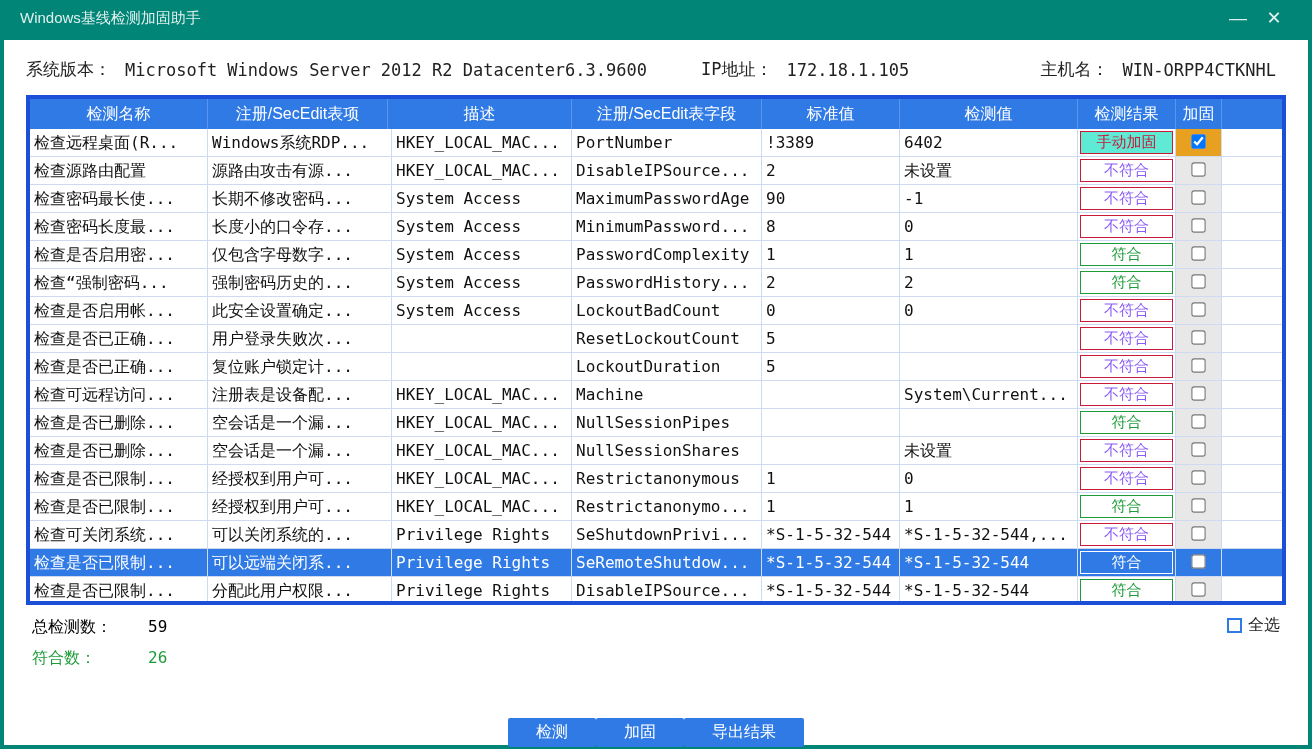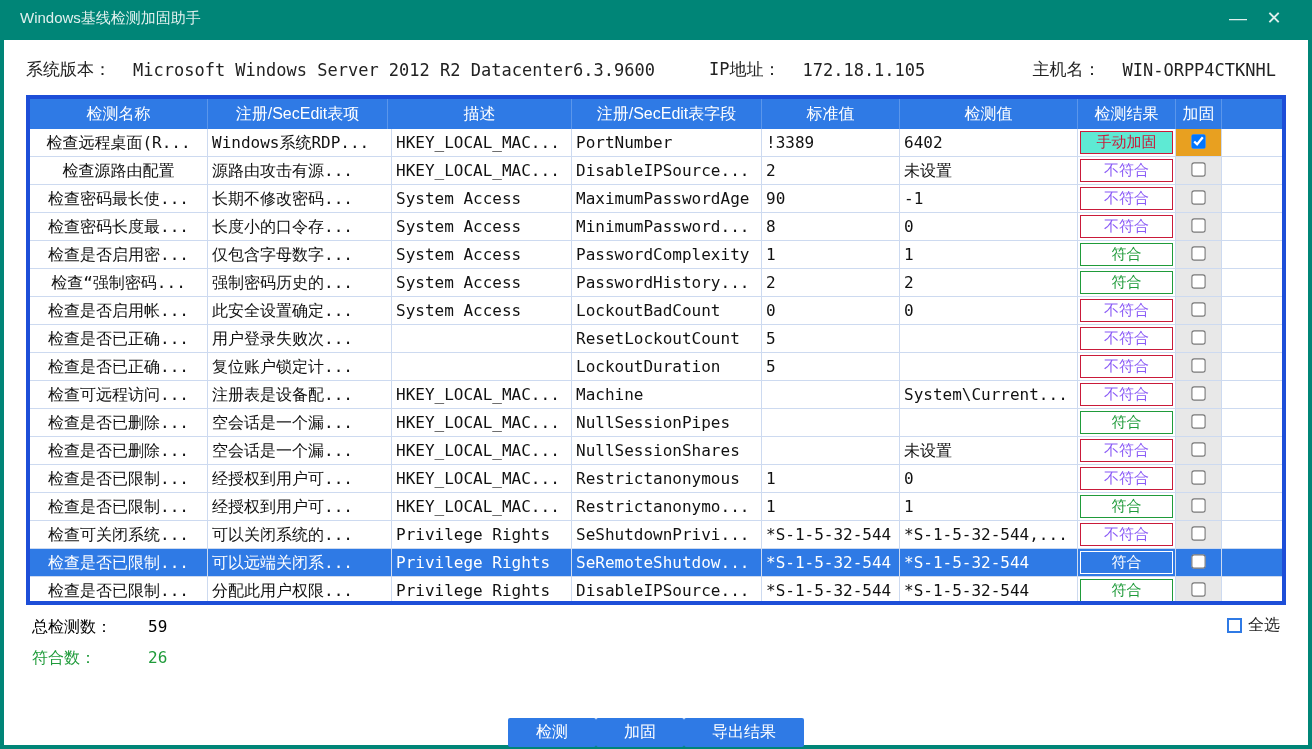--- a/index.html
+++ b/index.html
@@ -39,21 +39,21 @@
 .info-row {
   display: flex;
   align-items: center;
   padding: 18px 22px 14px 22px;
   font-family: "NSimSun", "SimSun", monospace;
   font-size: 17px;
   color: #333;
   gap: 0;
 }
 .info-row .lbl { color: #222; }
-.info-row .val { margin-left: 22px; margin-right: 54px; color: #222; }
+.info-row .val { margin-left: 14px; margin-right: 54px; color: #222; }
 .info-row .spacer { flex: 1; }
 
 .table-wrap {
   border: 4px solid #1d4ed8;
   margin: 0 22px;
   position: relative;
   height: 510px;
   display: flex;
   flex-direction: column;
 }
@@ -148,21 +148,21 @@
   background: #2f7ae5;
   color: #fff;
   padding: 4px 28px;
   font-size: 16px;
   border-radius: 2px;
   cursor: pointer;
   font-family: "Microsoft YaHei", sans-serif;
 }
 
 
-.c0 { width: 178px; text-align: center; }
+.c0 { width: 178px; }
 .c1 { width: 184px; }
 .c2 { width: 180px; }
 .c3 { width: 190px; }
 .c4 { width: 138px; }
 .c5 { width: 178px; }
 .c6 { width: 98px; }
 .c7 { width: 46px; }
 </style>
 </head>
 <body>

